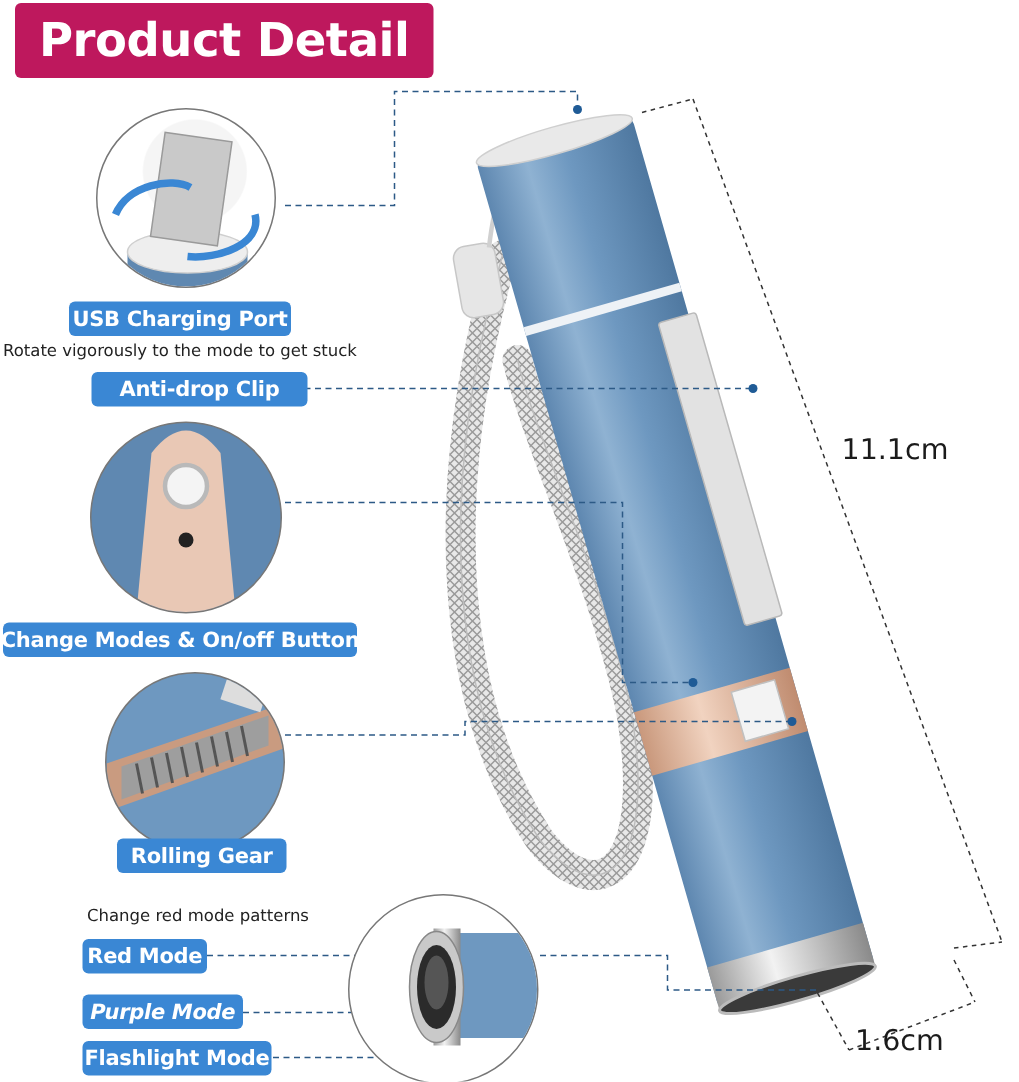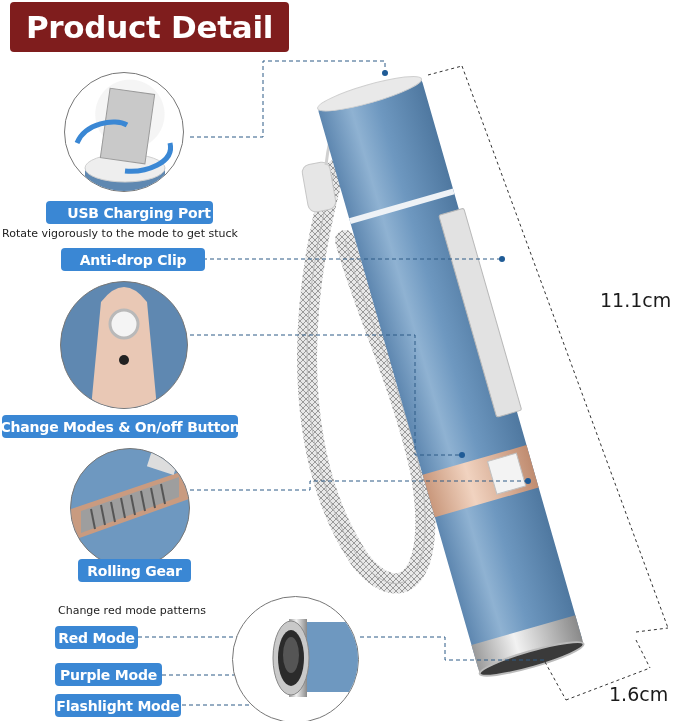--- a/index.html
+++ b/index.html
@@ -1,32 +1,32 @@
 <!DOCTYPE html>
 <html><head>
 <meta charset="utf-8">
 <style>
   html, body { margin:0; padding:0; background:#ffffff; }
   body { width:679px; height:721px; position:relative; overflow:hidden; font-family:"DejaVu Sans", sans-serif; }
   .title {
     position:absolute; left:10px; top:2px; width:279px; height:50px;
-    background:#7f1d1d; border-radius:4px; color:#fff;
+    background:#be185d; border-radius:4px; color:#fff;
     font-family:"DejaVu Sans", sans-serif; font-weight:bold; font-size:31px;
     display:flex; align-items:center; justify-content:center; letter-spacing:-0.3px;
   }
   .tag {
     position:absolute; background:#3a87d4; color:#fff; border-radius:4px;
     font-family:"DejaVu Sans", sans-serif; font-weight:bold; font-size:14px;
     display:flex; align-items:center; justify-content:center; white-space:nowrap;
     height:23px; letter-spacing:-0.2px;
   }
   .note {
     position:absolute; color:#222; font-size:11px; font-family:"DejaVu Sans", sans-serif; white-space:nowrap;
   }
-  .dim { position:absolute; color:#1b1b1b; font-size:19px; font-family:"DejaVu Sans", sans-serif;margin-left:39px; }
+  .dim { position:absolute; color:#1b1b1b; font-size:19px; font-family:"DejaVu Sans", sans-serif; }
   .circle {
     position:absolute; border-radius:50%; border:1px solid #777; overflow:hidden; background:#fff;
   }
   svg.overlay { position:absolute; left:0; top:0; pointer-events:none; }
 </style>
 </head>
 <body>
 
 <div class="title">Product Detail</div>
 
@@ -139,28 +139,28 @@
 <div class="circle" style="left:232px;top:596px;width:125px;height:125px;">
   <svg width="125" height="125" viewBox="0 0 125 125">
     <rect x="72" y="25" width="65" height="70" fill="#6e98c0"></rect>
     <rect x="56" y="22" width="18" height="78" fill="url(#silverGrad)"></rect>
     <ellipse cx="58" cy="61" rx="18" ry="37" fill="#c9c9c9" stroke="#888"></ellipse>
     <ellipse cx="58" cy="61" rx="13" ry="28" fill="#2b2b2b"></ellipse>
     <ellipse cx="58" cy="58" rx="8" ry="18" fill="#555"></ellipse>
   </svg>
 </div>
 
-<div class="tag" style="left:46px;top:201px;width:148px;padding-left:19px;">USB Charging Port</div>
+<div class="tag" style="left:46px;top:201px;width:148px;">USB Charging Port</div>
 <div class="note" style="left:2px;top:227px;">Rotate vigorously to the mode to get stuck</div>
 
 <div class="tag" style="left:61px;top:248px;width:144px;">Anti-drop Clip</div>
 
 <div class="tag" style="left:2px;top:415px;width:236px;">Change Modes &amp; On/off Button</div>
 
 <div class="tag" style="left:78px;top:559px;width:113px;">Rolling Gear</div>
 <div class="note" style="left:58px;top:604px;text-align:center;">Change red mode patterns</div>
 
 <div class="tag" style="left:55px;top:626px;width:83px;">Red Mode</div>
-<div class="tag" style="left:55px;top:663px;width:107px;">Purple Mode</div>
+<div class="tag" style="left:55px;top:663px;width:107px;font-style:italic;">Purple Mode</div>
 <div class="tag" style="left:55px;top:694px;width:126px;">Flashlight Mode</div>
 
 <div class="dim" style="left:561px;top:289px;">11.1cm</div>
 <div class="dim" style="left:570px;top:683px;">1.6cm</div>
 
 </body></html>

